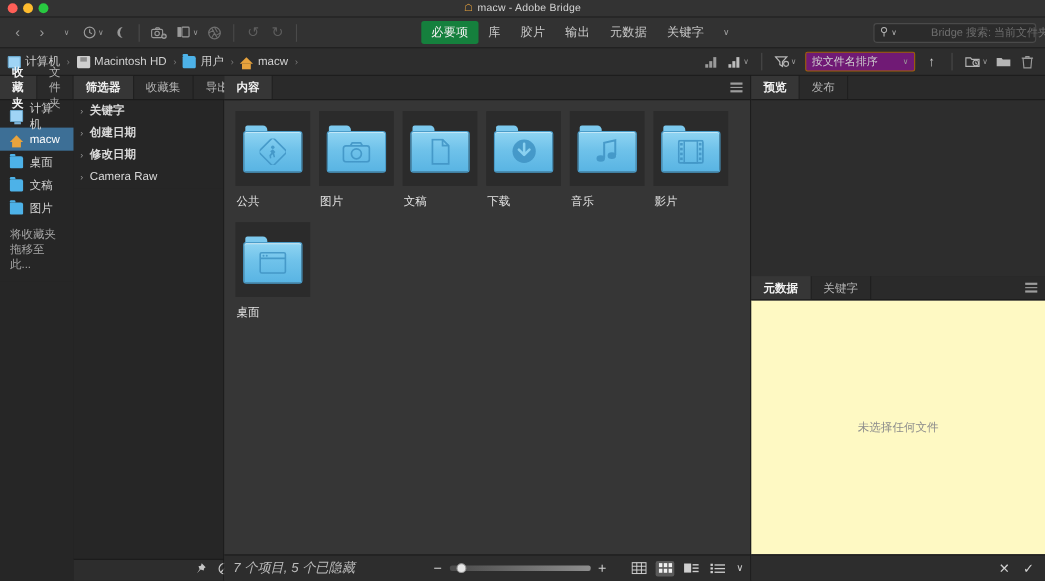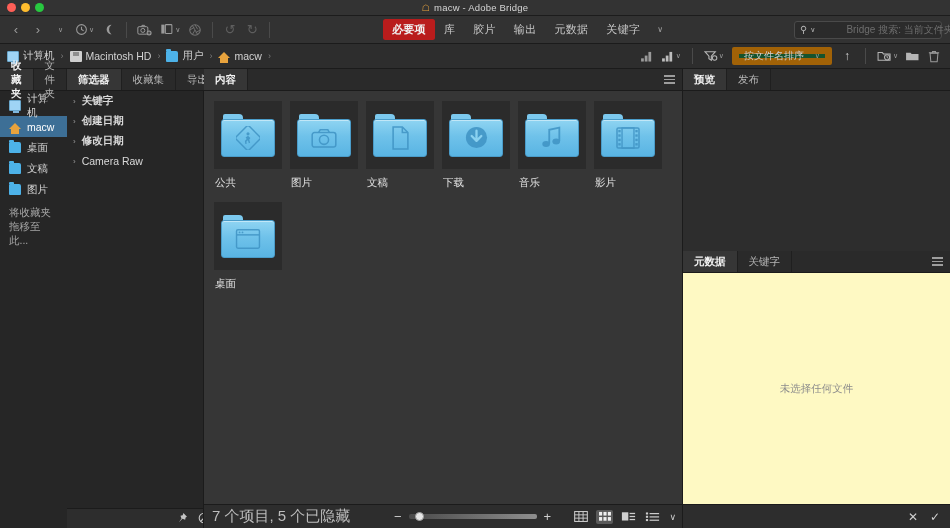--- a/index.html
+++ b/index.html
@@ -44,21 +44,21 @@
   .tb-sep { width: 1px; height: 16px; background: #4a4a4a; margin: 0 7px; }
   .caret { font-size: 7px; color: #9a9a9a; margin-left: 1px; }
 
   .tabs-center {
     position: absolute; left: 383px; display: flex; align-items: center; gap: 0px;
   }
   .wtab {
     font-size: 11px; color: #c8c8c8; padding: 3px 9px; border-radius: 2.5px;
     letter-spacing: .3px;
   }
-  .wtab.active { background: #b91c1c; color: #f0f0f0; font-weight: bold; }
+  .wtab.active { background: #15803d; color: #f0f0f0; font-weight: normal; }
   .wtab-caret { color: #a0a0a0; font-size: 8px; padding: 0 8px; }
 
   .search-box {
     position: absolute; right: 8px; width: 148px; height: 18px;
     background: #2b2b2b; border: 1px solid #4a4a4a; border-radius: 3px;
     display: flex; align-items: center; padding: 0 5px; gap: 3px;
   }
   .search-box .sicon { font-size: 10px; color: #b5b5b5; }
   .search-box .scaret { font-size: 7px; color: #b5b5b5; }
   .search-ph { font-size: 10px; color: #6e6e6e; white-space: nowrap; margin-left: 28px; }
@@ -87,21 +87,21 @@
   }
   .ic-home {
     width: 0; height: 0; border-left: 6px solid transparent; border-right: 6px solid transparent;
     border-bottom: 6px solid #e8a33d; position: relative; top: -1px;
   }
   .ic-home:after {
     content:''; position:absolute; left:-4px; top:6px; width:8px; height:5px; background:#e8a33d;
   }
   .path-right { position: absolute; right: 6px; display: flex; align-items: center; gap: 1px; }
   .sortsel {
-    height: 18px; background: #14532d; border: 7px solid #a16207; border-radius: 2px;
+    height: 18px; background: #701a75; border: 1px solid #a16207; border-radius: 2px;
     display: flex; align-items: center; justify-content: space-between;
     padding: 0 5px; width: 100px; margin: 0 4px;
   }
   .sortsel span:first-child { font-size: 10px; color: #d0d0d0; }
 
   
   .body { flex: 1; display: flex; min-height: 0; }
 
   
   .left-col { width: 203px; display: flex; flex-direction: row; flex: none; background: #262626; }
@@ -179,21 +179,21 @@
     box-shadow: inset 0 1px 0 rgba(255,255,255,.45);
     display: flex; align-items: center; justify-content: center;
   }
   .mfolder svg { opacity: .85; }
 
   
   .statusbar {
     height: 24px; background: #2d2d2d; border-top: 1px solid #1b1b1b;
     display: flex; align-items: center; flex: none; padding: 0 8px; position: relative;
   }
-  .status-count { font-size: 15px; color: #bdbdbd; }
+  .status-count { font-size: 12px; color: #bdbdbd; font-style: italic; }
   .zoom-group {
     position: absolute; left: 190px; display: flex; align-items: center; gap: 7px;
   }
   .zbtn { color: #cfcfcf; font-size: 13px; }
   .slider { width: 128px; height: 10px; display: flex; align-items: center; position: relative; }
   .slider .track {
     width: 100%; height: 5px; border-radius: 2px;
     background: linear-gradient(90deg, #4a4a4a 0%, #8e8e8e 100%);
   }
   .slider .knob {

